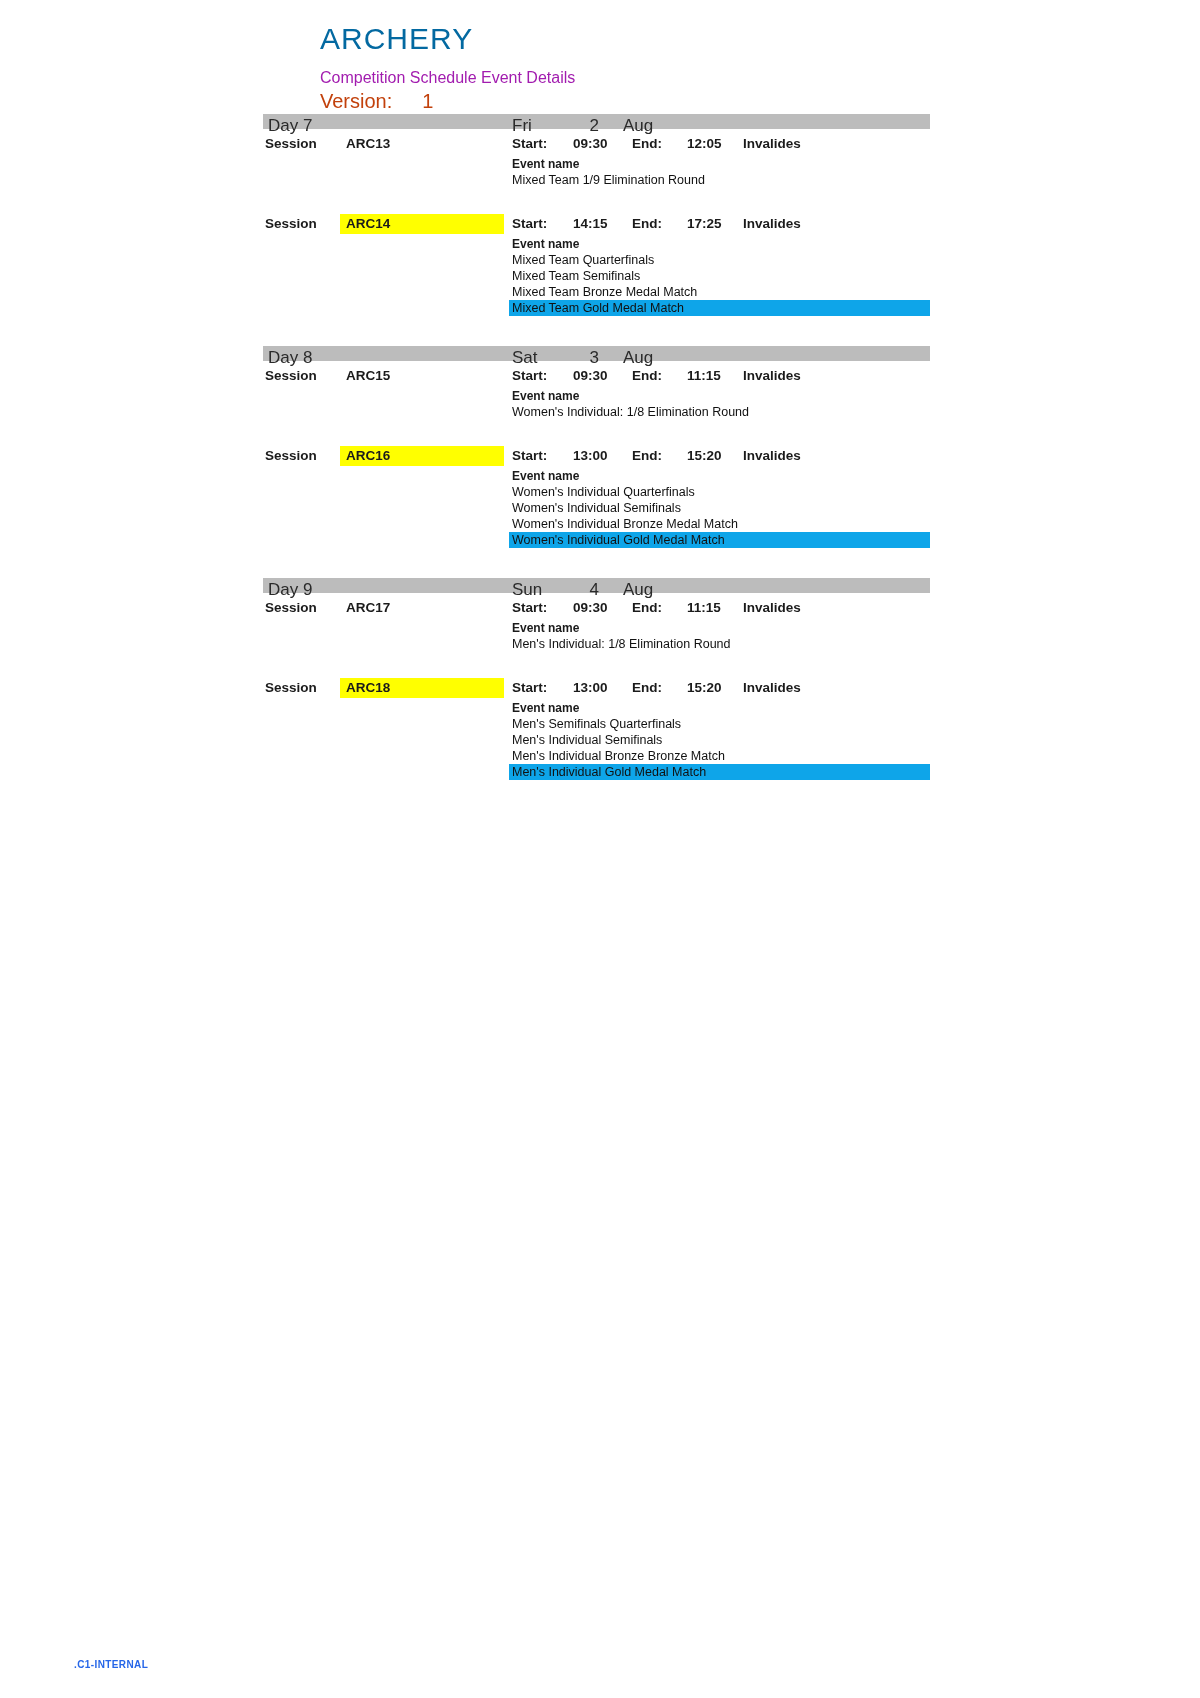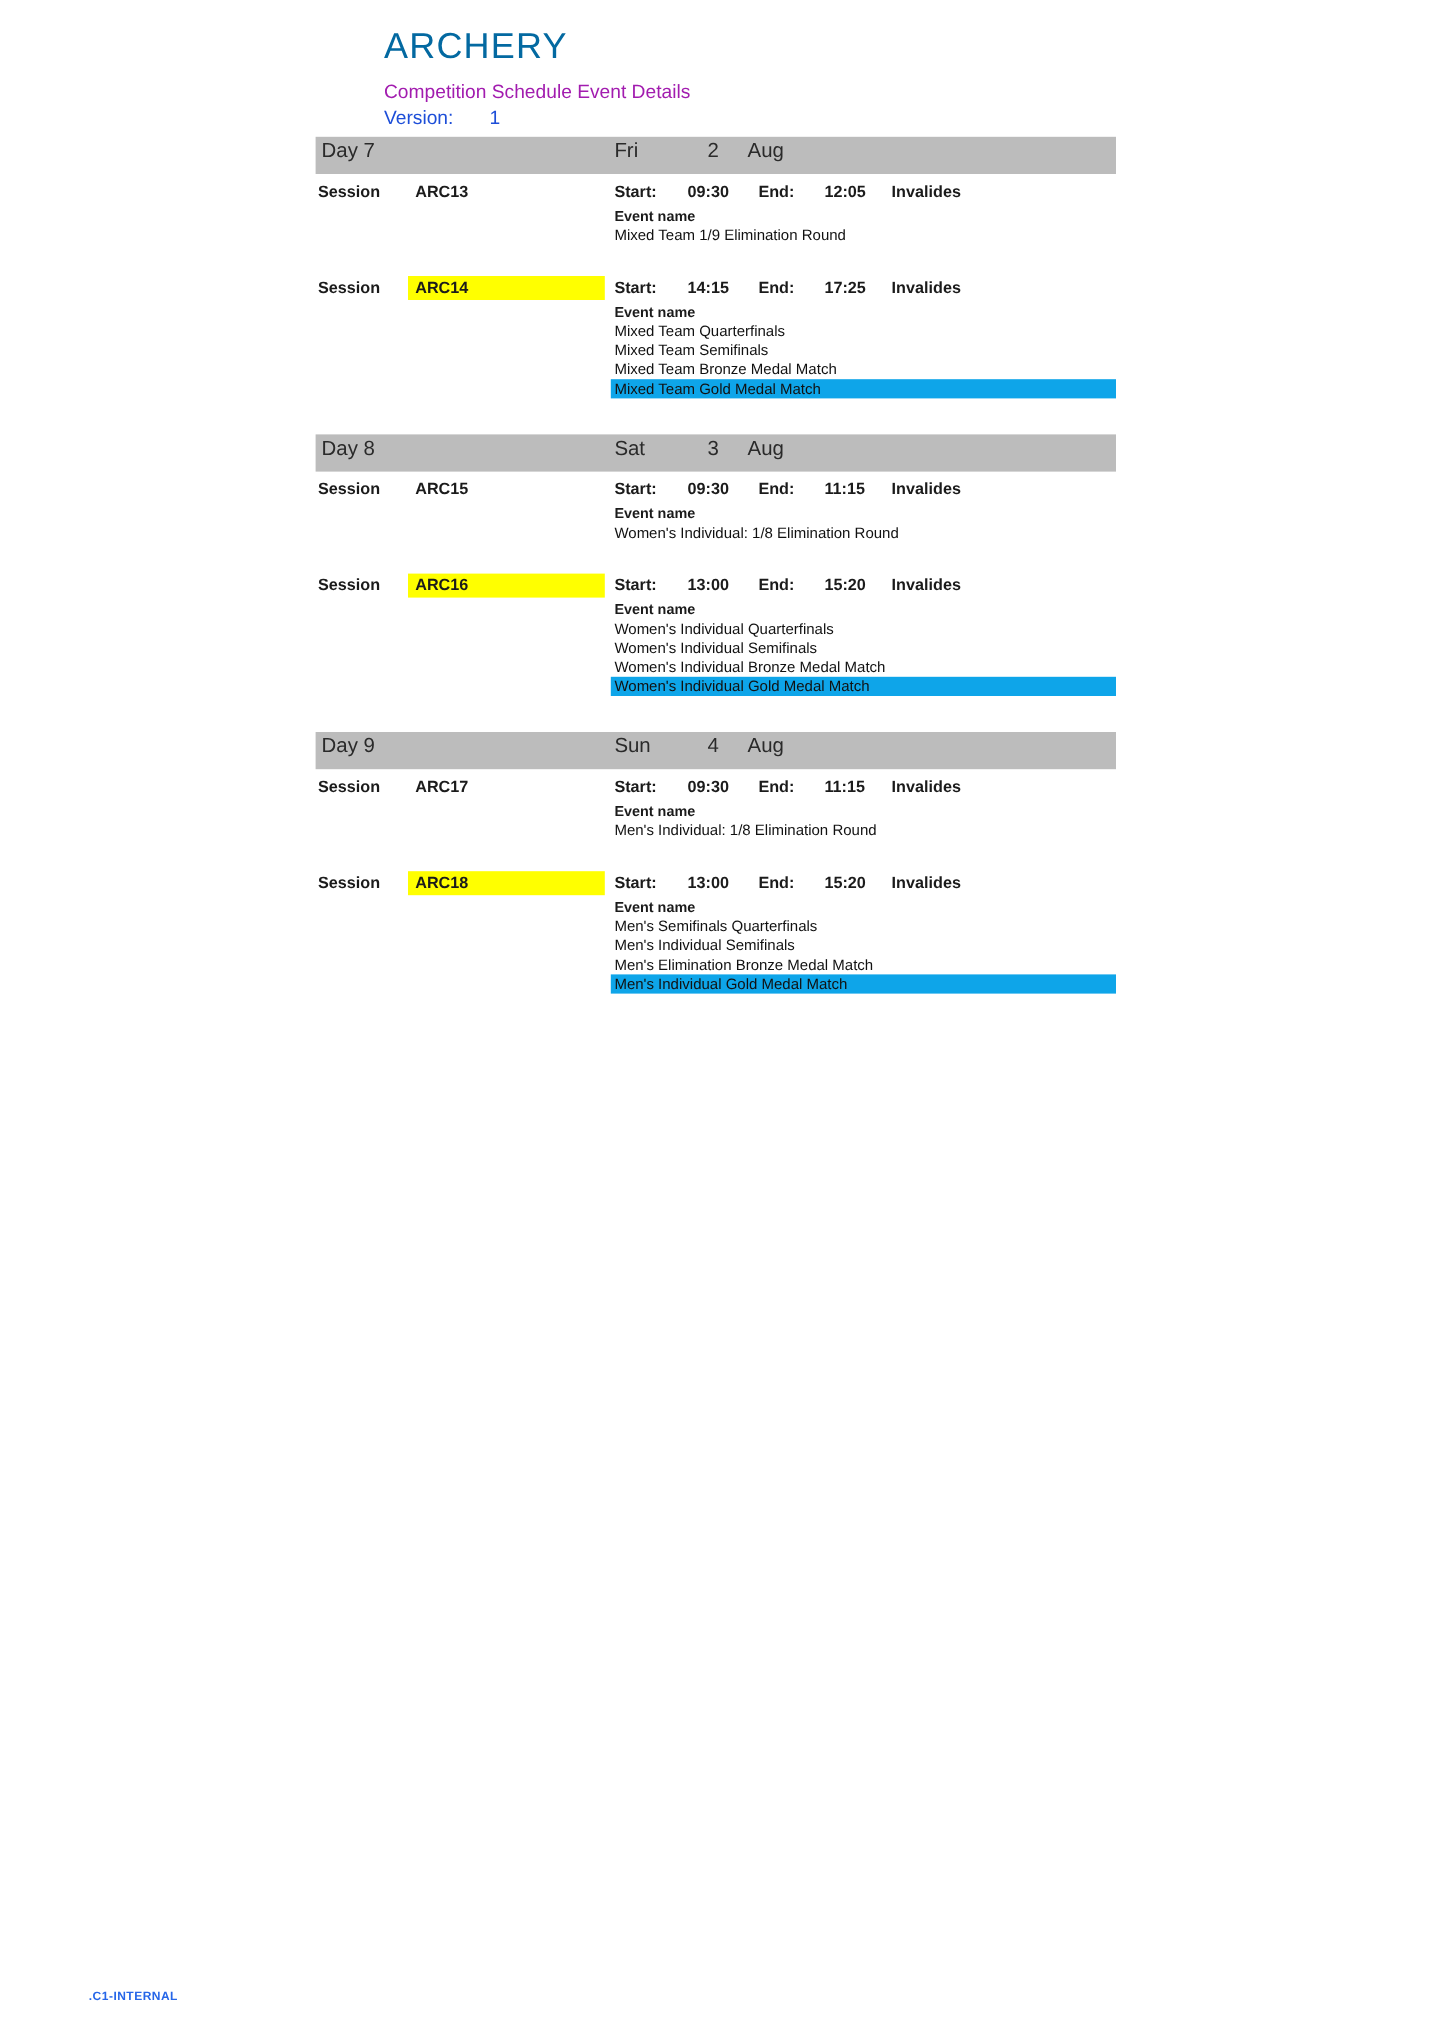--- a/index.html
+++ b/index.html
@@ -5,27 +5,27 @@
   * { margin:0; padding:0; box-sizing:border-box; }
   html,body { background:#ffffff; }
   body {
     width:1200px; height:1698px; position:relative;
     font-family:"Liberation Sans", sans-serif;
     color:#1b1b1b;
   }
   .header-block { position:absolute; left:320px; top:22px; }
   .doc-title { font-size:30px; font-weight:400; letter-spacing:1px; color:#0369a1; }
   .doc-subtitle { font-size:16px; margin-top:13px; color:#a21caf; }
-  .version-row { font-size:16px; margin-top:3px; color:#1d4ed8; }
+  .version-row { font-size:20px; margin-top:3px; color:#c2410c; }
   .version-value { margin-left:30px; }
 
   .schedule { position:absolute; left:263px; top:114px; width:667px; }
   .day-section { margin-bottom:30px; }
   .day-bar {
-    position:relative; height:31px; background:#bcbcbc;
+    position:relative; height:15px; background:#bcbcbc;
     font-size:17px; line-height:23px; color:#2a2a2a;
   }
   .day-label { position:absolute; left:5px; }
   .day-weekday { position:absolute; left:249px; }
   .day-date { position:absolute; left:320px; width:16px; text-align:right; }
   .day-month { position:absolute; left:360px; }
 
   .session-block { margin-top:5px; }
   .session-block + .session-block { margin-top:26px; }
 
@@ -153,20 +153,20 @@
       <div class="session-block">
         <div class="session-row">
           <span class="session-label">Session</span>
           <span class="session-code hl">ARC18</span>
           <span class="session-times"><span class="t-start-label">Start:</span><span class="t-start-time">13:00</span><span class="t-end-label">End:</span><span class="t-end-time">15:20</span><span class="t-venue">Invalides</span></span>
         </div>
         <div class="session-content">
           <div class="event-name-label">Event name</div>
           <div class="event-row">Men's Semifinals Quarterfinals</div>
           <div class="event-row">Men's Individual Semifinals</div>
-          <div class="event-row">Men's Elimination Bronze Medal Match</div>
+          <div class="event-row">Men's Individual Bronze Bronze Match</div>
           <div class="event-row hl">Men's Individual Gold Medal Match</div>
         </div>
       </div>
     </div>
   </div>
 
 <div class="footer-classification">.C1-INTERNAL</div>
 
 </body></html>

